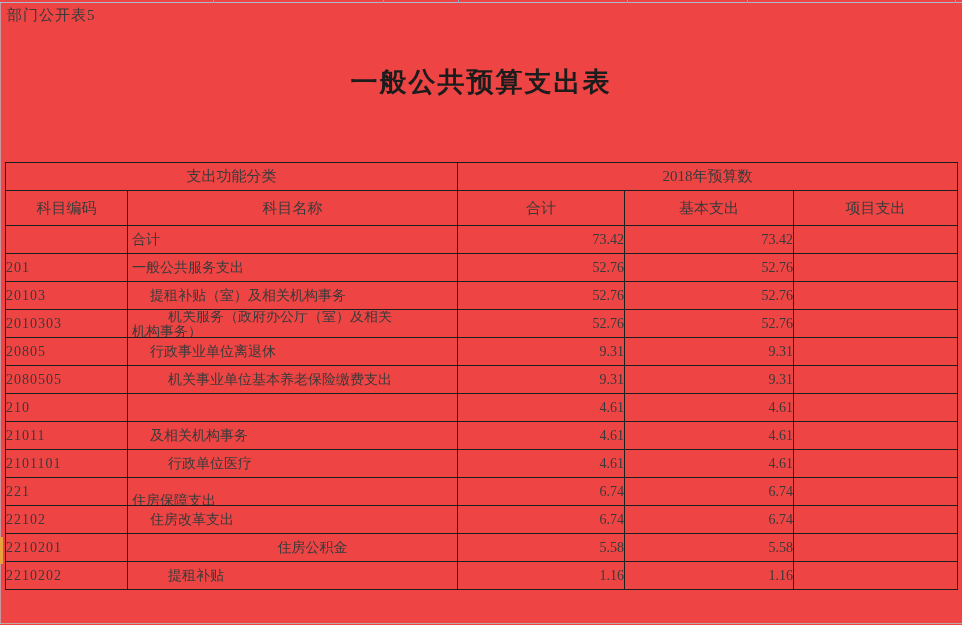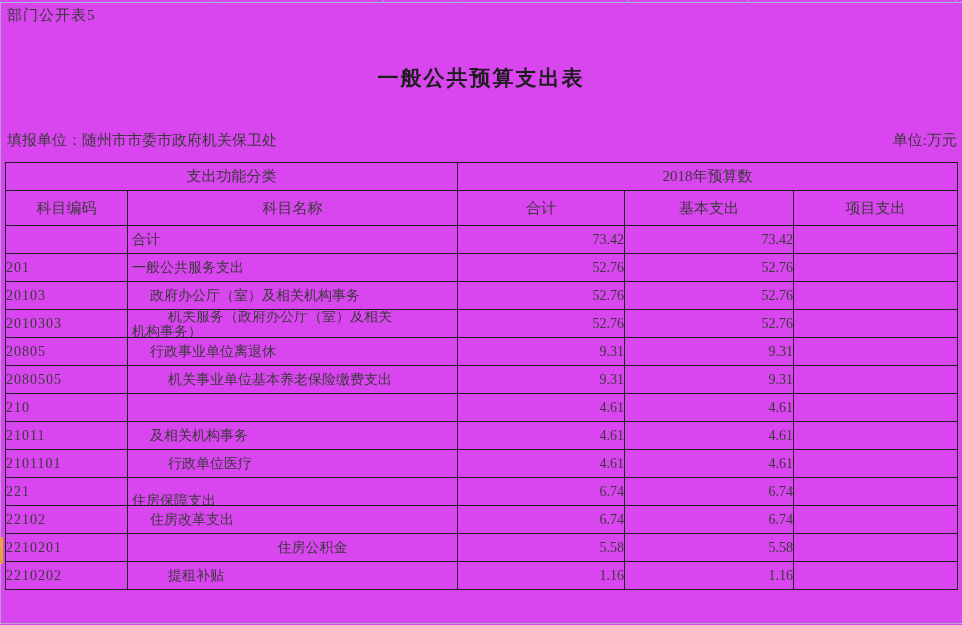--- a/index.html
+++ b/index.html
@@ -1,37 +1,37 @@
 <!DOCTYPE html>
 <html><head>
 <meta charset="utf-8">
 <style>
   html,body { margin:0; padding:0; }
   .screen {
     position:relative;
     width:962px; height:625px;
-    background:#d946ef;
+    background:#ef4444;
     overflow:hidden;
     font-family:"Liberation Serif","DejaVu Serif",serif;
     color:#3a3a3a;
   }
   
   .gridline-h { position:absolute; height:1px; background:#a9bad0; }
   .gridline-stub { position:absolute; width:1px; height:3px; top:0; background:#92a6c0; }
   .gridline-left { position:absolute; left:0; top:2px; width:1px; height:622px; background:#b4c5d2; opacity:.65; }
   .gridline-bottom { position:absolute; left:0; top:623px; width:962px; height:1px; background:#b0c2ba; opacity:.8; }
 
   .doc-label {
     position:absolute; left:7px; top:6px;
     font-size:15px; letter-spacing:1px;
   }
   .sheet-title {
     position:absolute; left:0; top:64px; width:962px;
     text-align:center;
-    font-size:21px; font-weight:bold; letter-spacing:2px;
+    font-size:27px; font-weight:bold; letter-spacing:2px;
     color:#1c1c1c;
   }
   .meta-row {
     position:absolute; left:7px; top:131px; width:950px;
     display:flex; justify-content:space-between;
     font-size:15px;
   }
 
   table.budget {
     position:absolute; left:5px; top:162px;
@@ -84,24 +84,20 @@
   <div class="gridline-stub" style="left:627px;"></div>
   <div class="gridline-stub" style="left:747px;"></div>
   <div class="gridline-stub" style="left:955px;"></div>
   <div class="gridline-left"></div>
   <div class="gridline-bottom"></div>
 
   <div class="doc-label">部门公开表5</div>
 
   <div class="sheet-title">一般公共预算支出表</div>
 
-  <div class="meta-row">
-    <span>填报单位：随州市市委市政府机关保卫处</span>
-    <span>单位:万元</span>
-  </div>
 
   <table class="budget">
     <colgroup>
       <col style="width:122px">
       <col style="width:330px">
       <col style="width:167px">
       <col style="width:169px">
       <col style="width:164px">
     </colgroup>
     <thead>
@@ -137,21 +133,21 @@
             </div>
           </td>
           <td class="num">52.76</td>
           <td class="num">52.76</td>
           <td class="num"></td>
         </tr>
         <tr>
           <td class="code">20103</td>
           <td class="name">
             <div class="nm">
-              <span style="text-indent: 18px;">政府办公厅（室）及相关机构事务</span>
+              <span style="text-indent: 18px;">提租补贴（室）及相关机构事务</span>
             </div>
           </td>
           <td class="num">52.76</td>
           <td class="num">52.76</td>
           <td class="num"></td>
         </tr>
         <tr>
           <td class="code">2010303</td>
           <td class="name">
             <div class="nm">

